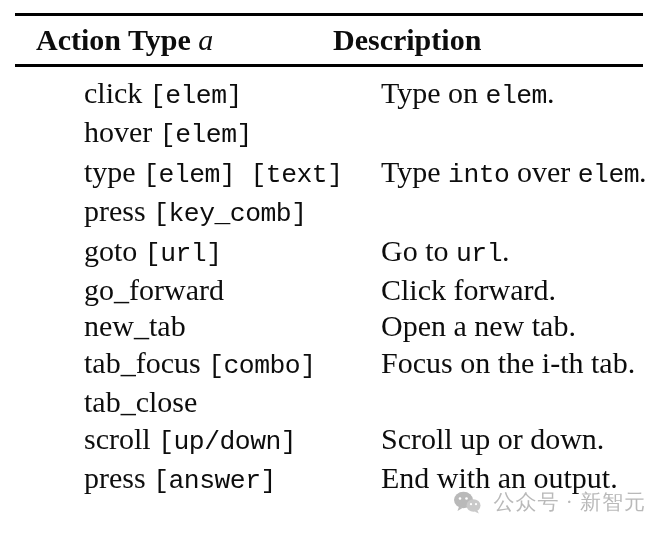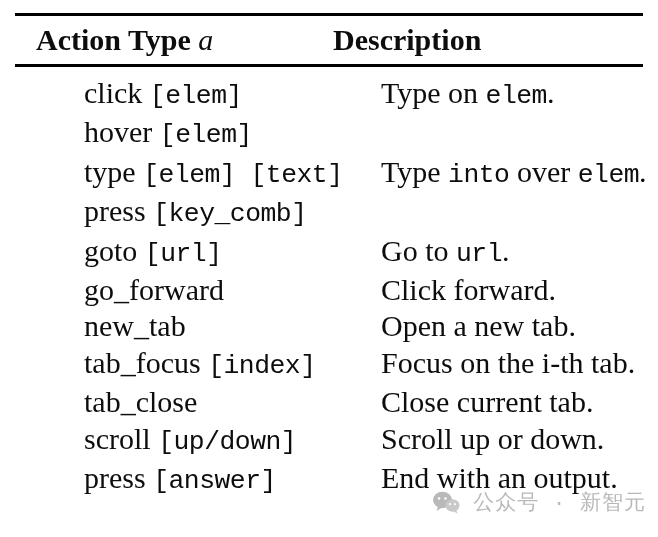--- a/index.html
+++ b/index.html
@@ -51,21 +51,21 @@
     position: absolute;
     right: 12px;
     top: 488px;
     z-index: 1;
     display: flex;
     align-items: center;
     gap: 13px;
     color: #b9b9b9;
     font-size: 21px;
     letter-spacing: 1px;
-    font-family: Liberation Mono, monospace;
+    font-family: Liberation Serif, serif;
     white-space: nowrap;
   }
   .wm-icon { flex: 0 0 auto; }
 </style>
 </head>
 <body>
 
 <div class="watermark">
   <svg class="wm-icon" width="28" height="23" viewBox="0 0 28 23" aria-hidden="true">
     <ellipse cx="10.5" cy="9" rx="9.5" ry="8.2" fill="#b9b9b9"></ellipse>
@@ -108,26 +108,25 @@
       </div>
       <div class="trow">
         <div class="cell"><span class="seg-r">go_forward</span></div>
         <div class="cell"><span class="seg-r">Click forward.</span></div>
       </div>
       <div class="trow">
         <div class="cell"><span class="seg-r">new_tab</span></div>
         <div class="cell"><span class="seg-r">Open a new tab.</span></div>
       </div>
       <div class="trow">
-        <div class="cell"><span class="seg-r">tab_focus </span><span class="seg-m">[index]</span></div>
+        <div class="cell"><span class="seg-r">tab_focus </span><span class="seg-m">[combo]</span></div>
         <div class="cell"><span class="seg-r">Focus on the i-th tab.</span></div>
       </div>
       <div class="trow">
         <div class="cell"><span class="seg-r">tab_close</span></div>
-        <div class="cell"><span class="seg-r">Close current tab.</span></div>
       </div>
       <div class="trow">
         <div class="cell"><span class="seg-r">scroll </span><span class="seg-m">[up/down]</span></div>
         <div class="cell"><span class="seg-r">Scroll up or down.</span></div>
       </div>
       <div class="trow">
         <div class="cell"><span class="seg-r">press </span><span class="seg-m">[answer]</span></div>
         <div class="cell"><span class="seg-r">End with an output.</span></div>
       </div>
     </div>

